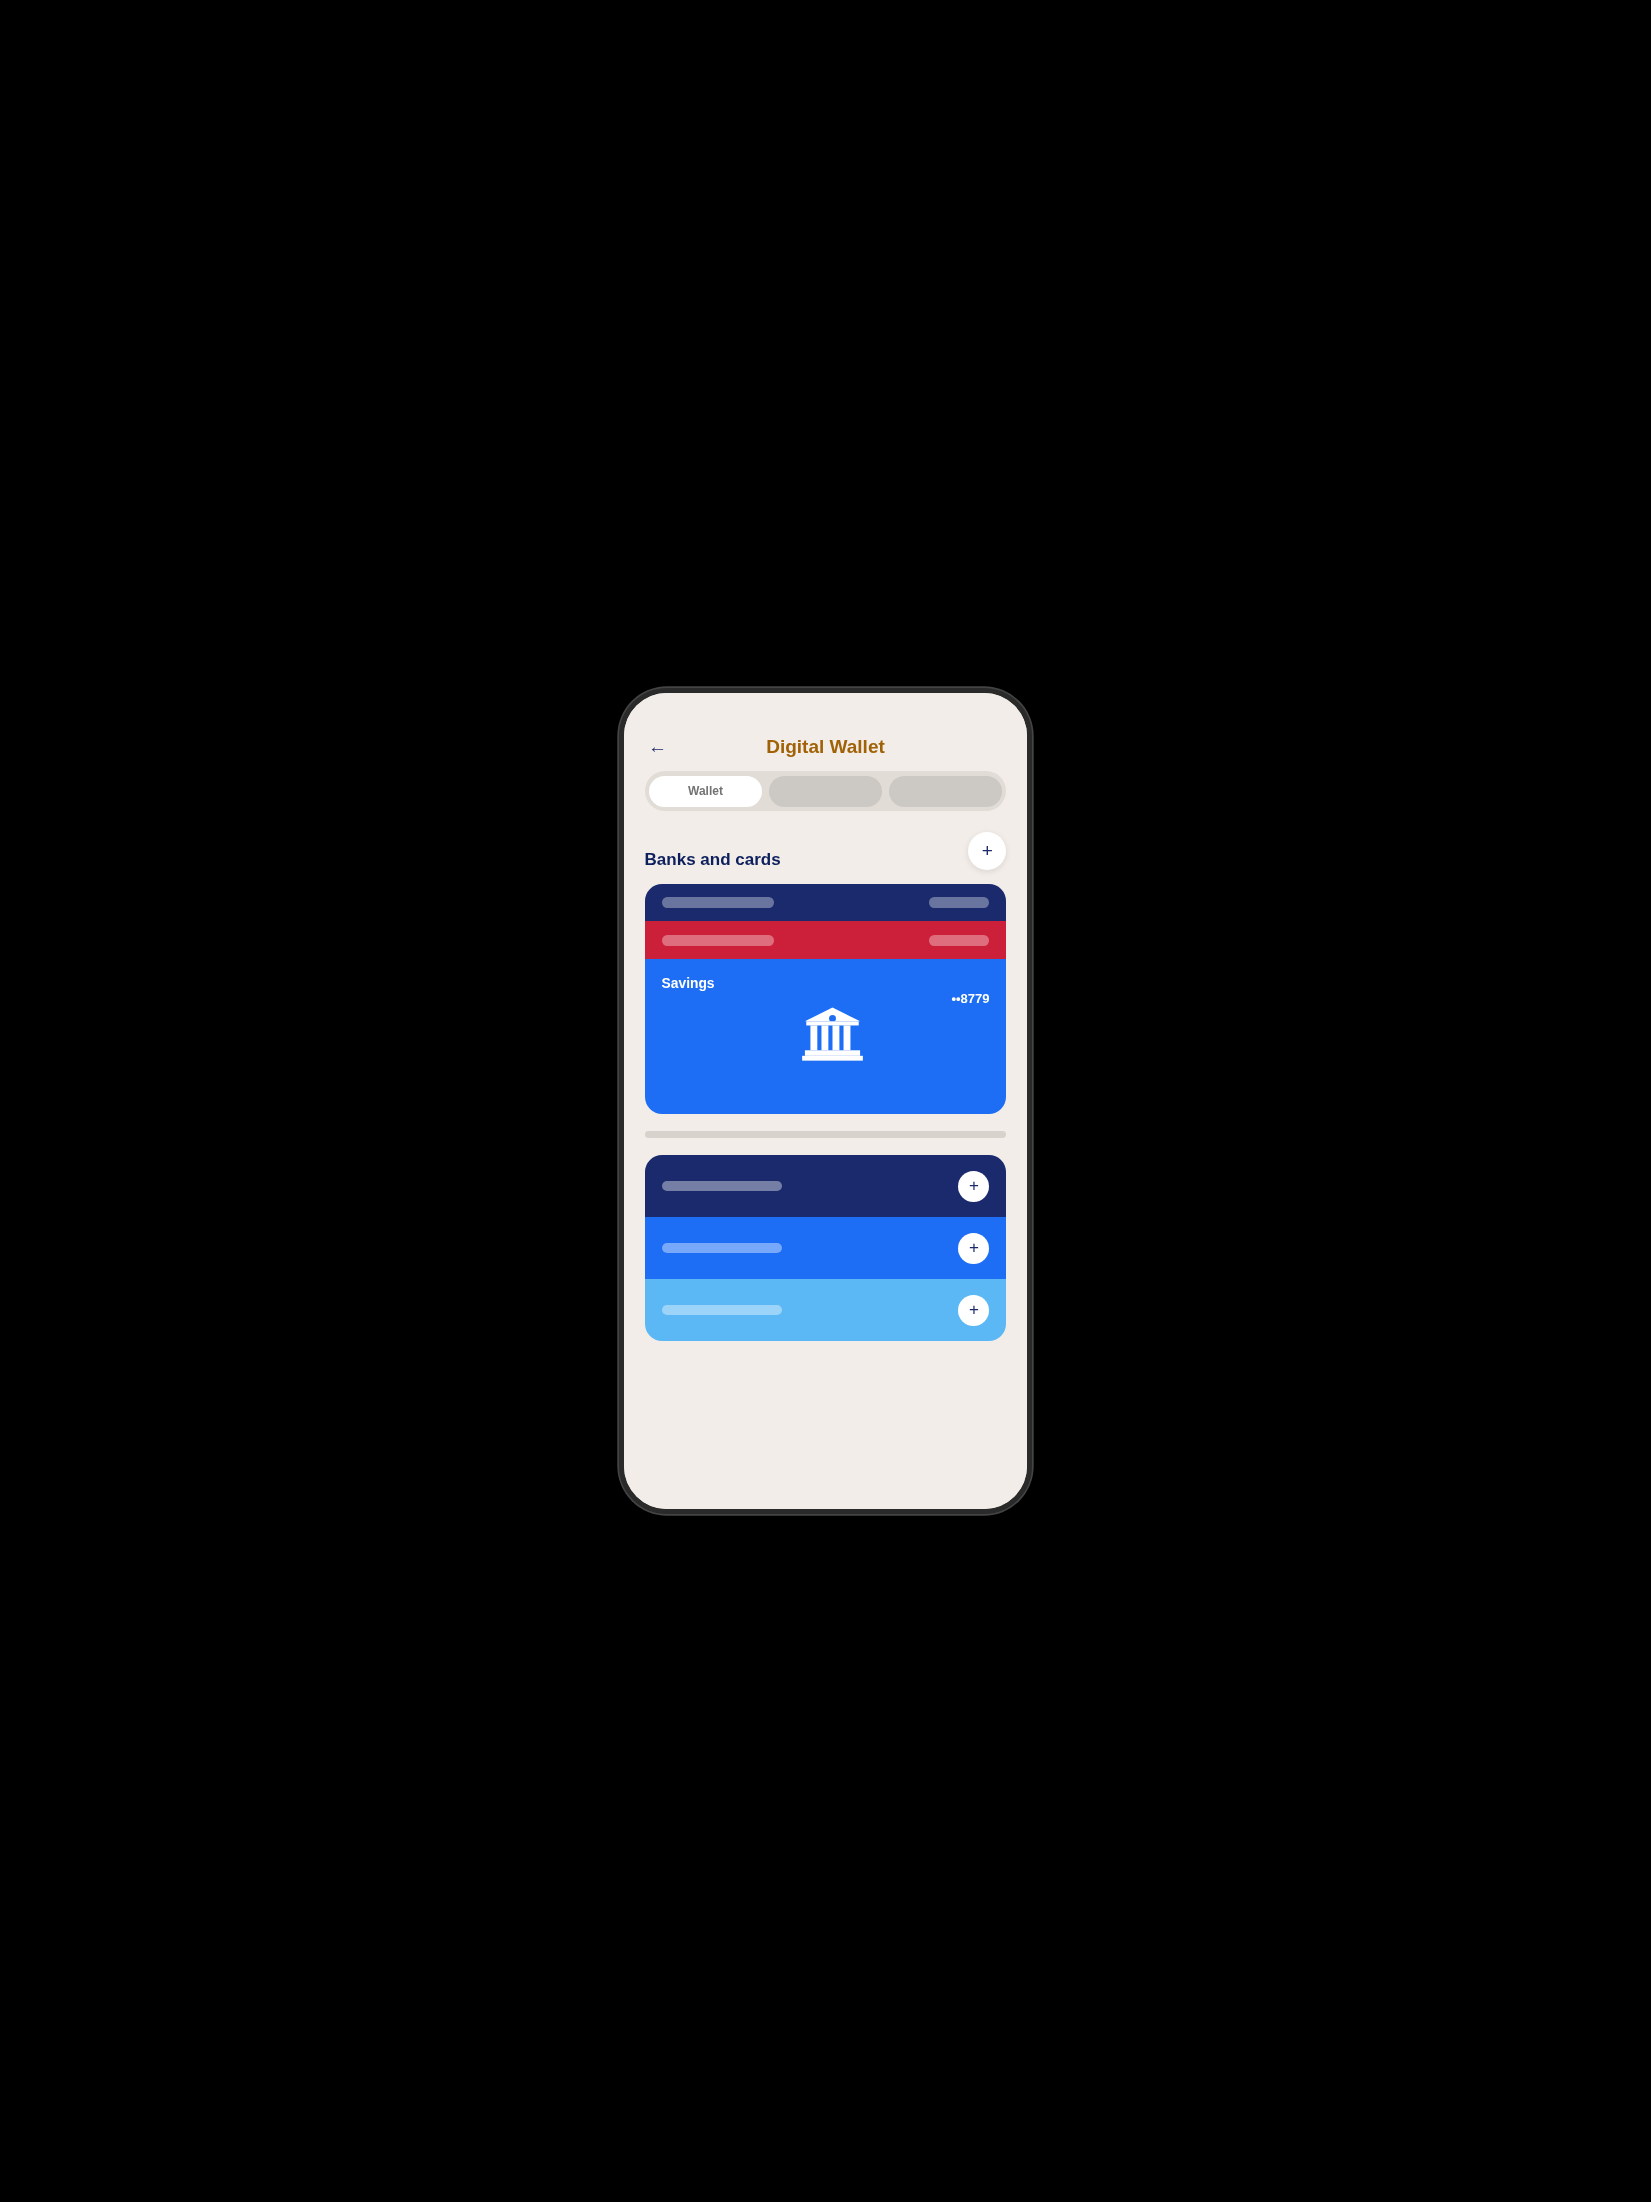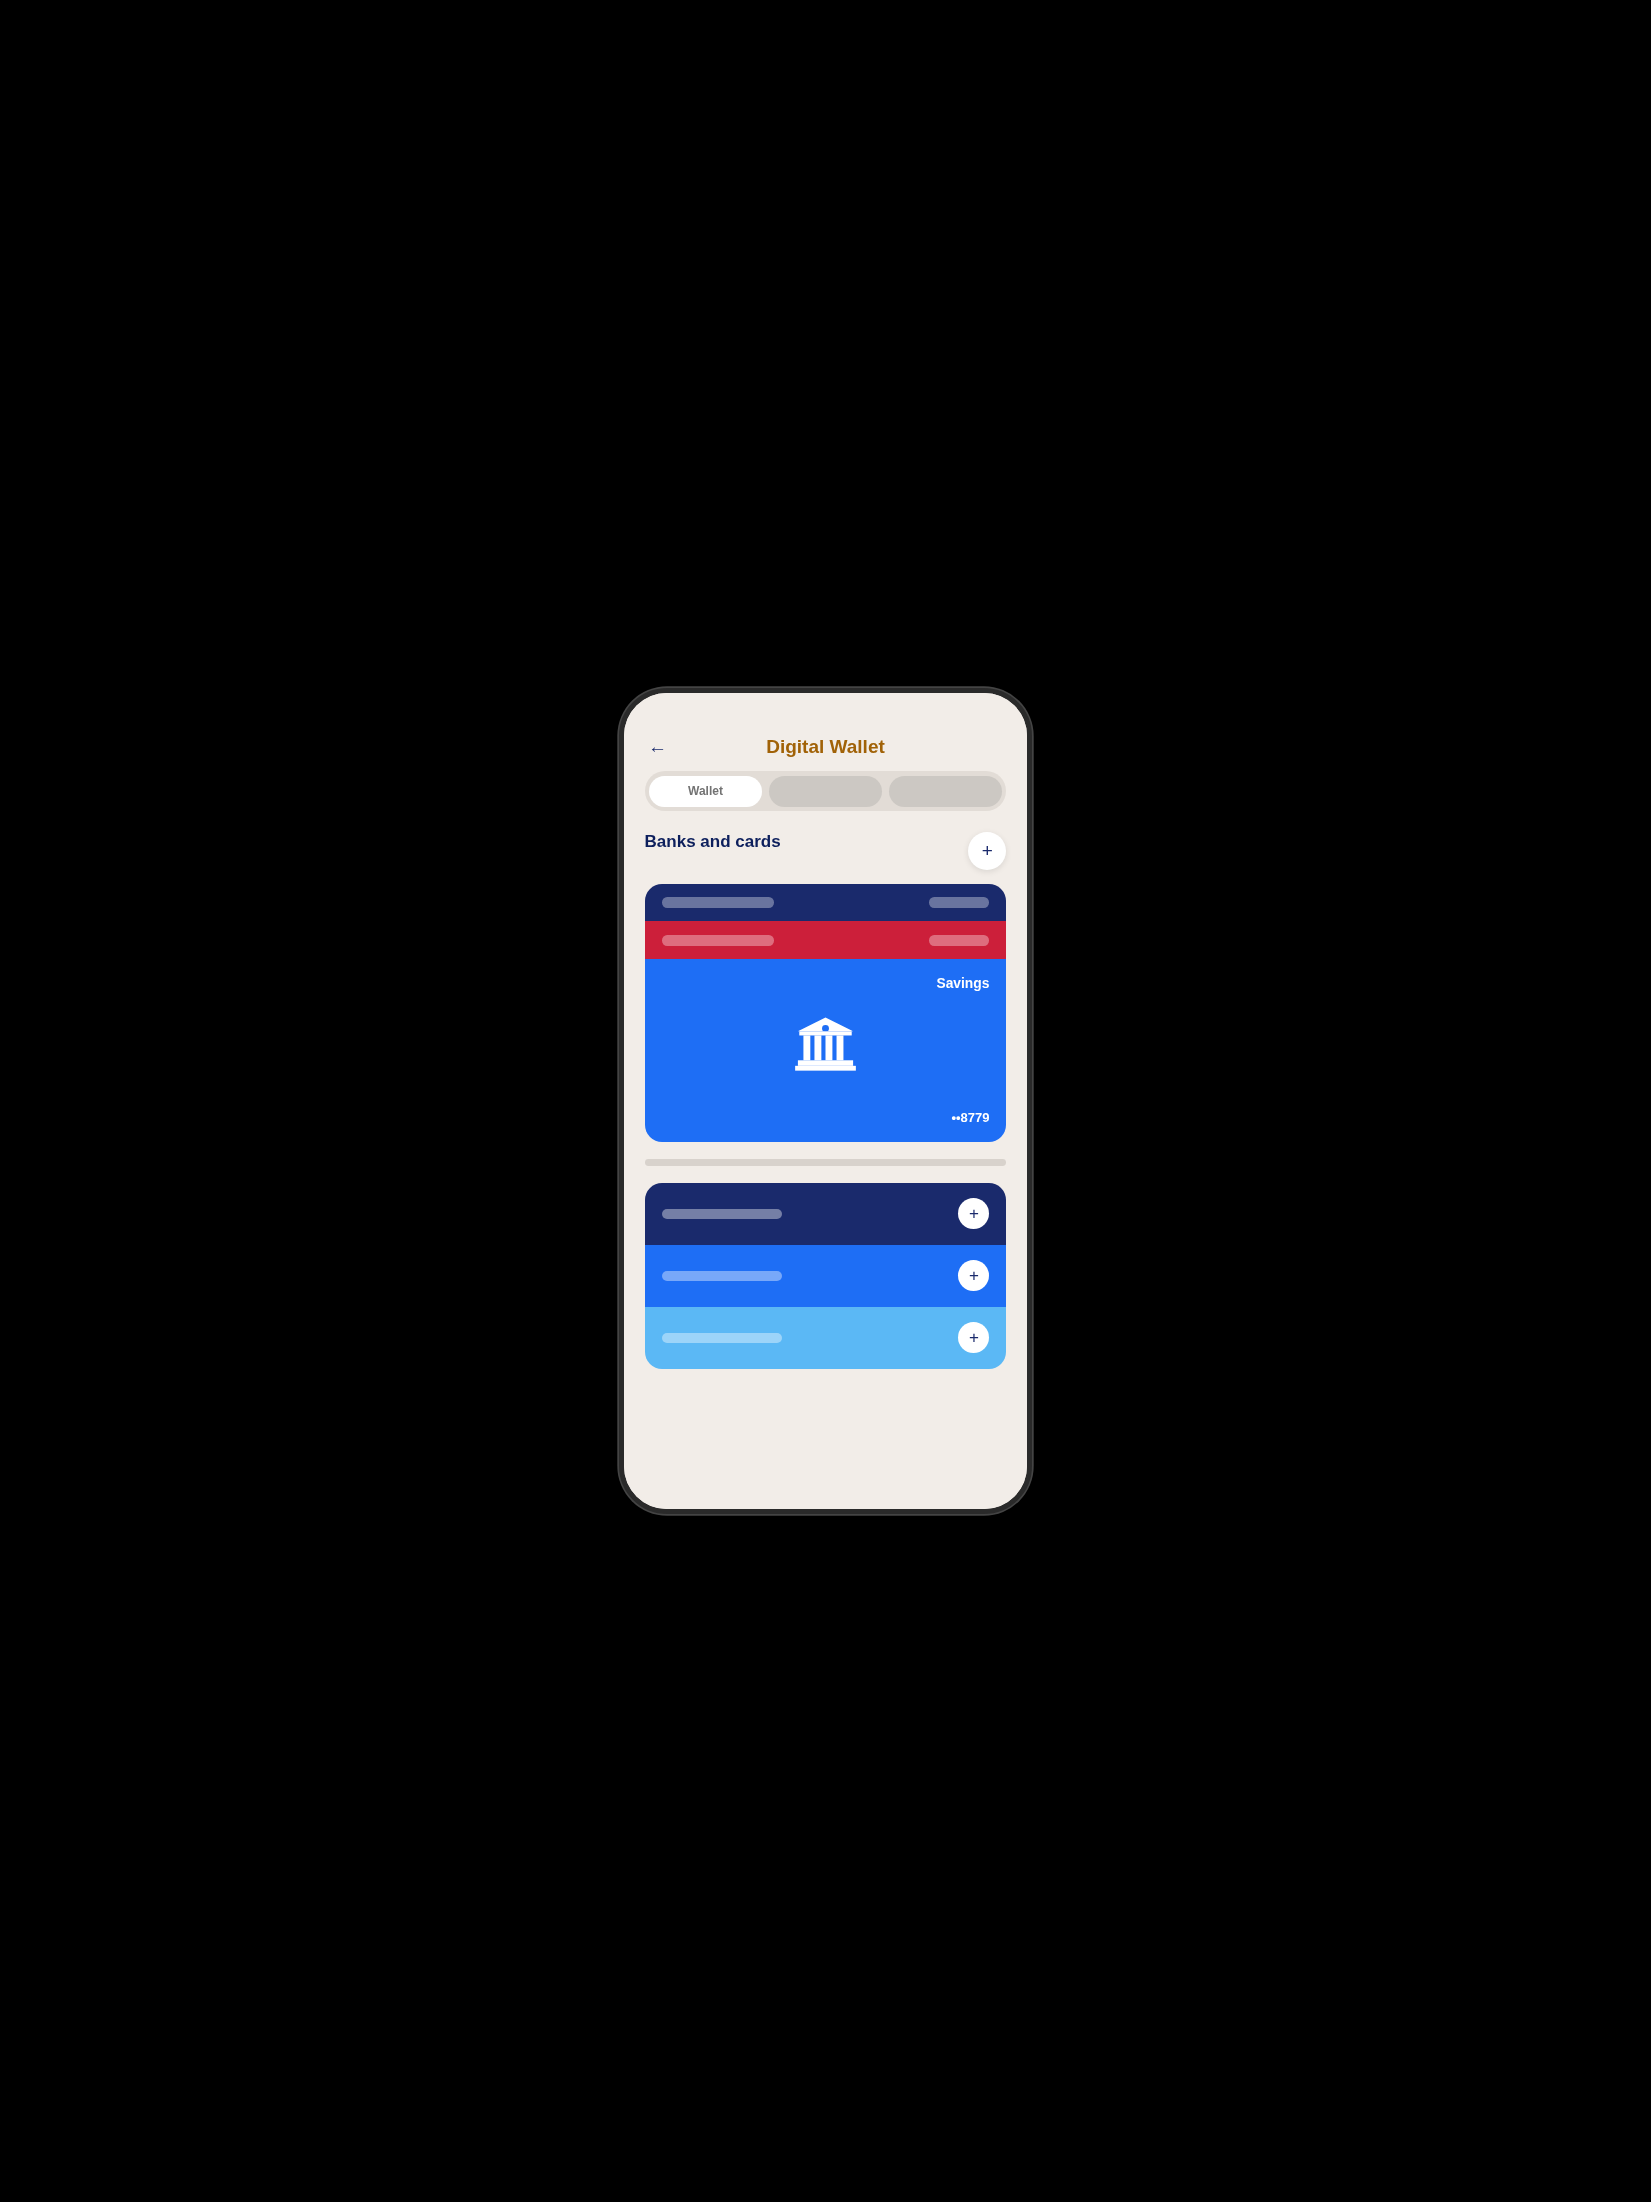--- a/index.html
+++ b/index.html
@@ -93,21 +93,21 @@
       height: 31px;
     }
 
     
     .section {
       padding: 0 20.6px;
     }
 
     .section-header {
       display: flex;
-      align-items: flex-start;
+      align-items: flex-end;
       justify-content: space-between;
       margin-bottom: 13.8px;
     }
 
     .section-title {
       font-size: 17px;
       font-weight: 800;
       color: #0d1f5c;
     }
 
@@ -160,21 +160,21 @@
     .card-placeholder-bar.long { width: 112px; }
     .card-placeholder-bar.short { width: 60px; }
 
     
     .main-card {
       background: #1e6ef5;
       padding: 17px;
       min-height: 155px;
       position: relative;
       display: flex;
-      flex-direction: column;
+      flex-direction: row;
     }
 
     .card-label {
       text-align: right;
       font-size: 13.8px;
       font-weight: 700;
       color: #fff;
       margin-bottom: 6.9px;
     }
 

